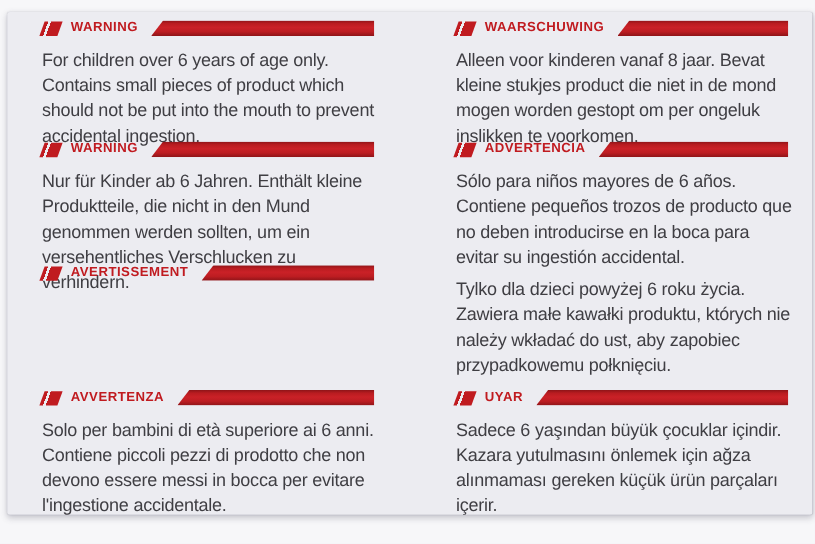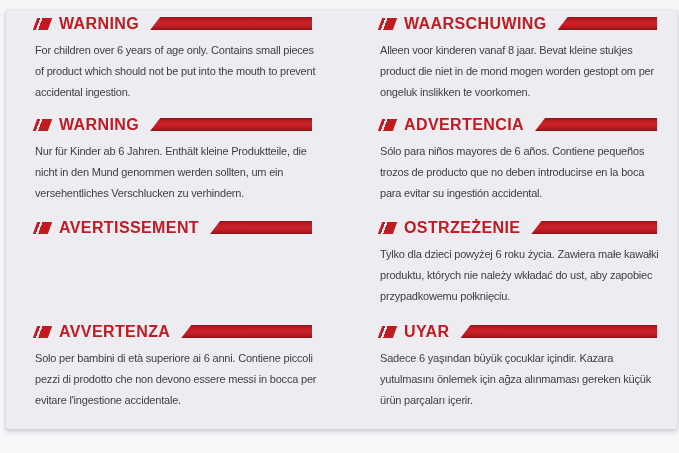--- a/index.html
+++ b/index.html
@@ -41,21 +41,21 @@
     height: 12px;
     margin-right: 9px;
     transform: skewX(-20deg);
     background: linear-gradient(90deg,
       var(--accent-red, #c01b20) 0 20%,
       var(--card-bg, #ececf1) 20% 35%,
       var(--accent-red, #c01b20) 35% 100%);
   }
   .title {
     flex: none;
-    font-size: 16px;
+    font-size: 11px;
     font-weight: bold;
     letter-spacing: 0.4px;
     line-height: 13px;
     color: var(--accent-red, #c01b20);
     margin-right: 11px;
     white-space: nowrap;
   }
   .bar {
     flex: 1;
     height: 13px;
@@ -63,21 +63,21 @@
       var(--bar-dark, #8e1418) 0%,
       #b91c20 20%,
       var(--bar-bright, #ca2127) 45%,
       #bd1d22 72%,
       var(--bar-dark, #8e1418) 100%);
     clip-path: polygon(10px 0, 100% 0, 100% 100%, 0 100%);
   }
   .body {
     margin: 10px 0 0 0;
     width: 282px;
-    font-size: 11px;
+    font-size: 15px;
     line-height: 21px;
     letter-spacing: -0.2px;
     color: var(--text, #3f3e43);
   }
 </style>
 </head>
 <body>
 
 <div class="card">
   <div class="grid">
@@ -129,25 +129,20 @@
     <section class="warn">
       <div class="hdr">
         <span class="flag"></span>
         <span class="title">ADVERTENCIA</span>
         <span class="bar"></span>
       </div>
       <p class="body">Sólo para niños mayores de 6 años. Contiene pequeños trozos de producto que no deben introducirse en la boca para evitar su ingestión accidental.</p>
     </section>
 
     <section class="warn">
-      <div class="hdr">
-        <span class="flag"></span>
-        <span class="title">OSTRZEŻENIE</span>
-        <span class="bar"></span>
-      </div>
       <p class="body">Tylko dla dzieci powyżej 6 roku życia. Zawiera małe kawałki produktu, których nie należy wkładać do ust, aby zapobiec przypadkowemu połknięciu.</p>
     </section>
 
     <section class="warn">
       <div class="hdr">
         <span class="flag"></span>
         <span class="title">UYAR</span>
         <span class="bar"></span>
       </div>
       <p class="body">Sadece 6 yaşından büyük çocuklar içindir. Kazara yutulmasını önlemek için ağza alınmaması gereken küçük ürün parçaları içerir.</p>

